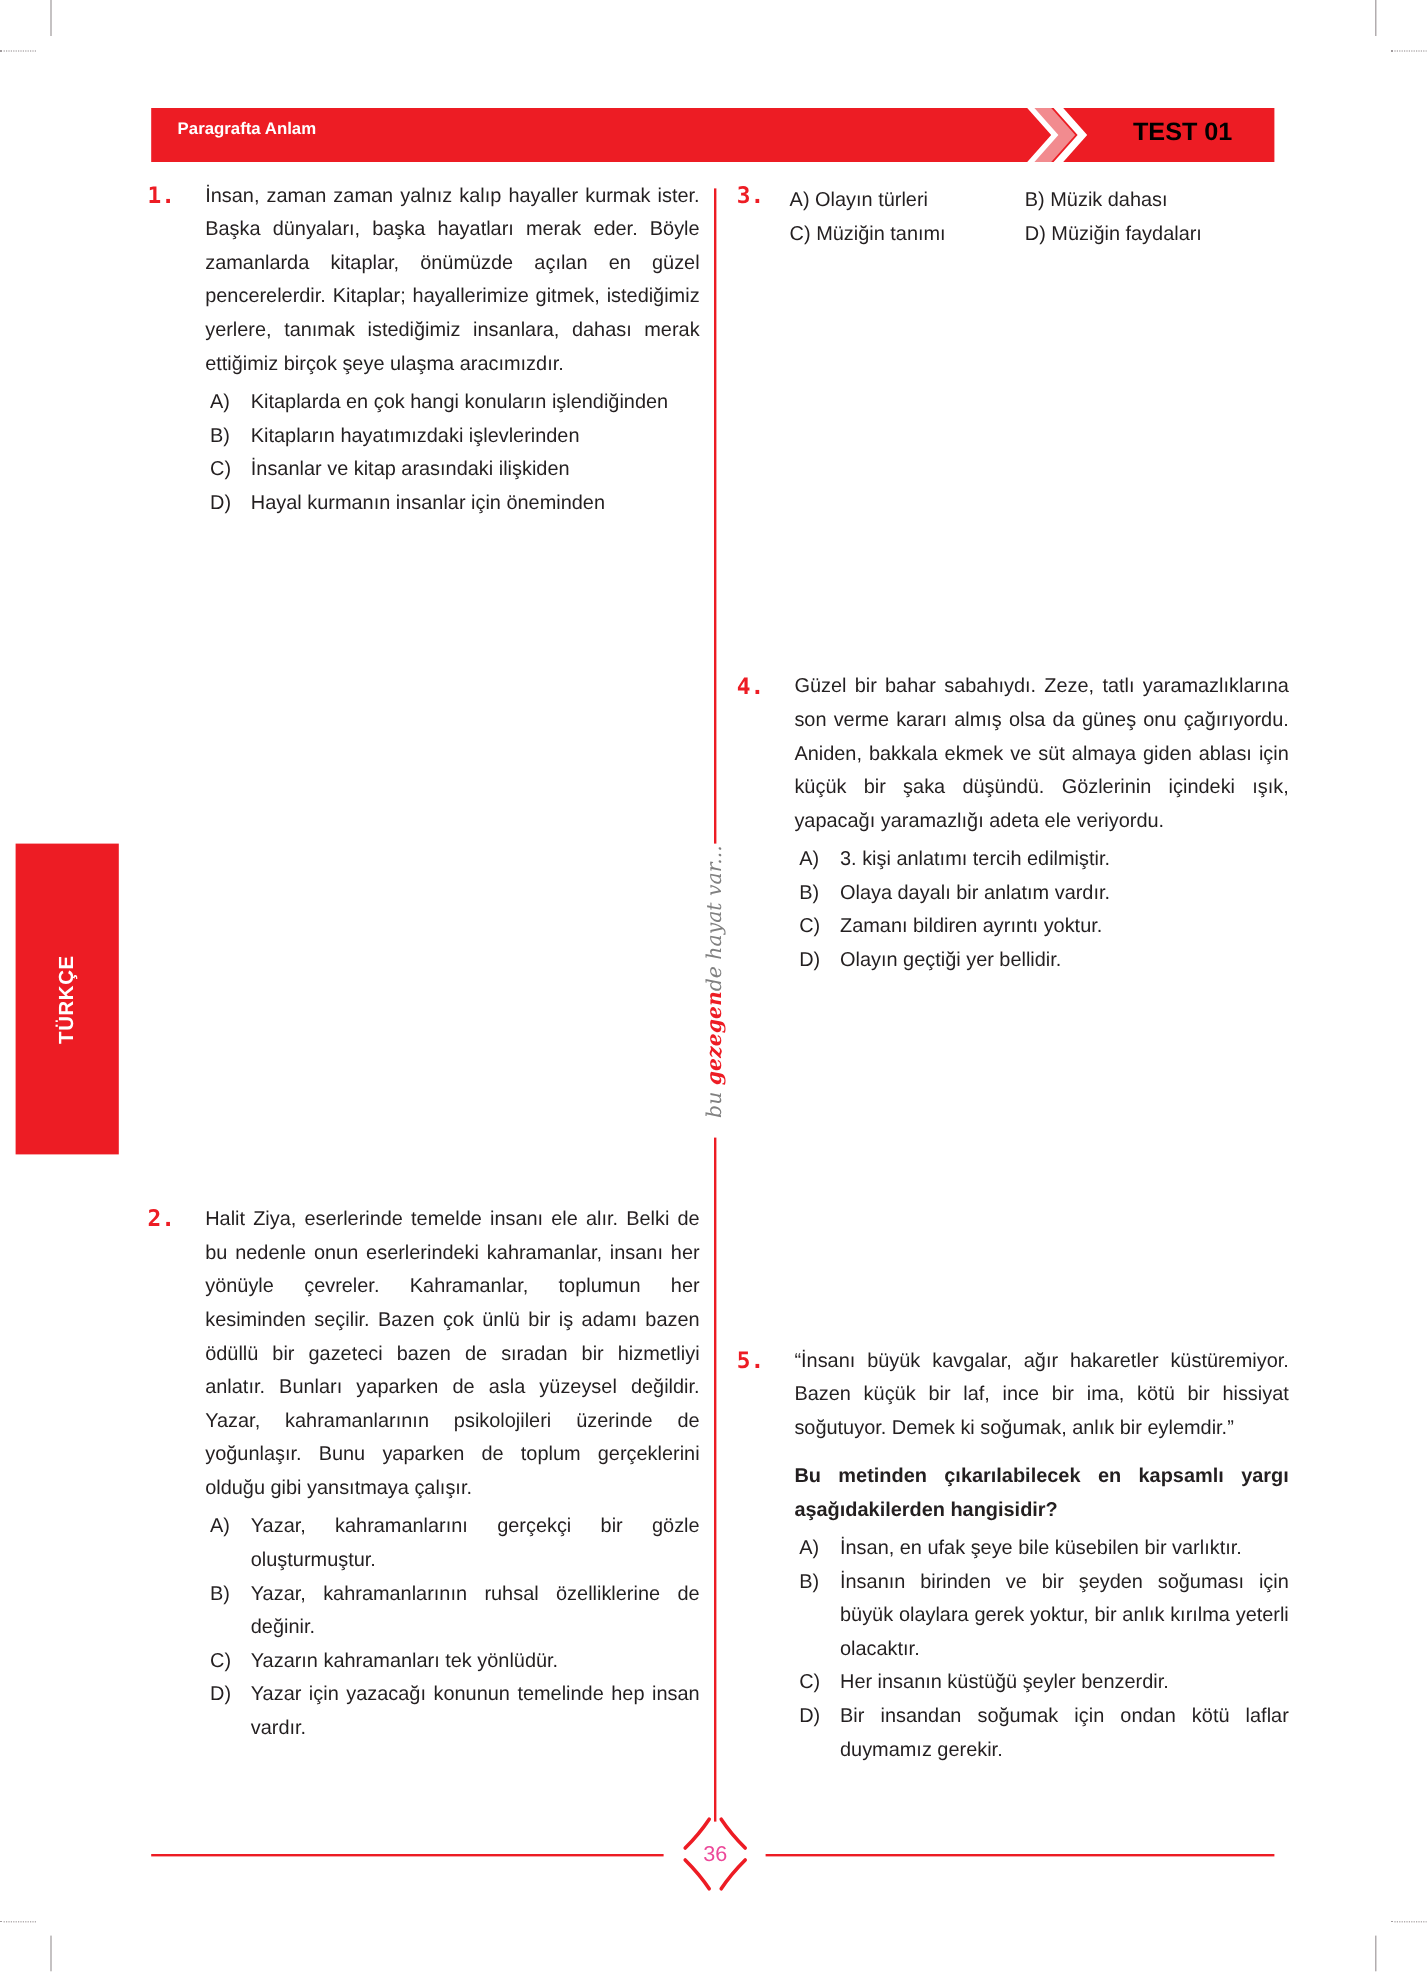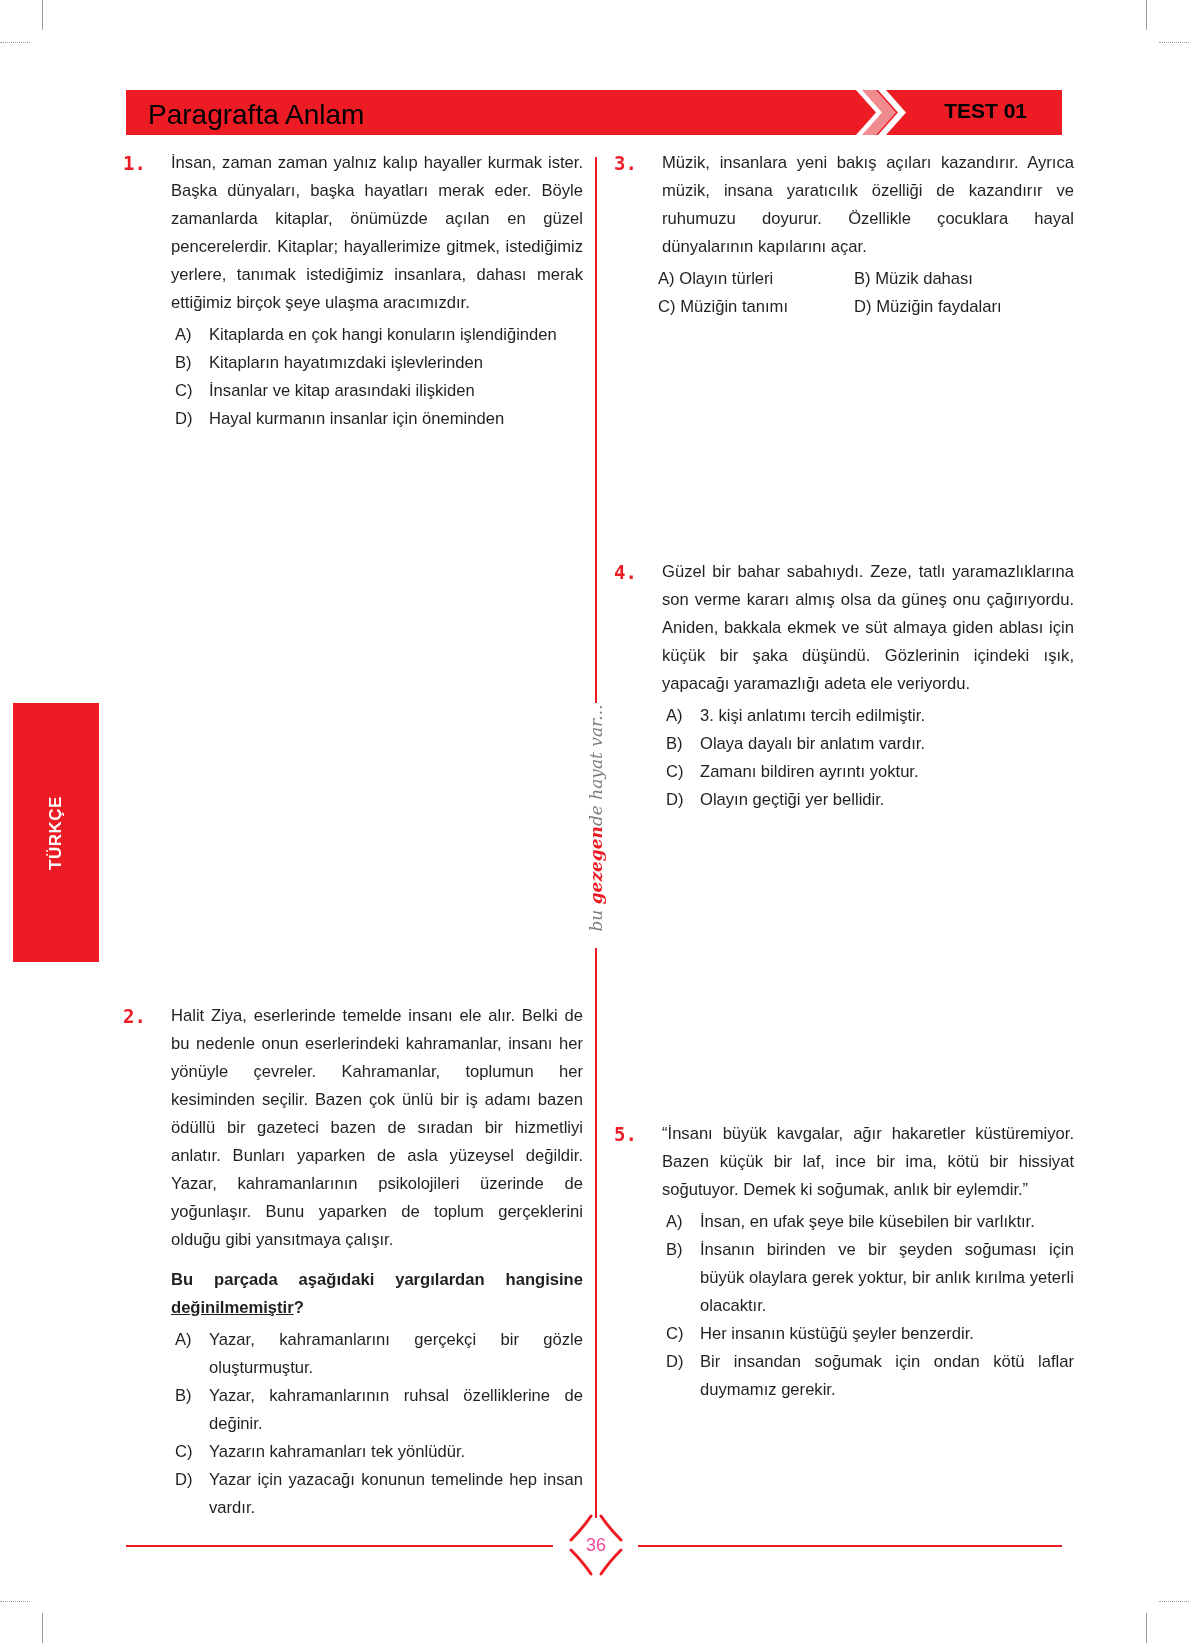--- a/index.html
+++ b/index.html
@@ -2,21 +2,21 @@
 <html><head>
 <meta charset="utf-8">
 <style>
   html, body { margin:0; padding:0; background:#fff; }
   body { width:1189px; height:1643px; position:relative; overflow:hidden;
          font-family:"Liberation Sans", sans-serif; color:#231f20; }
   .crop-v { position:absolute; width:1px; background:#a09a9c; height:30px; }
   .crop-h { position:absolute; height:1px; width:30px; border-top:1px dotted #a09a9c; }
 
   .header { position:absolute; left:126px; top:90px; width:936px; height:45px; background:#ed1c24; }
-  .header-title { position:absolute; left:22px; top:9px; color:#000000; font-weight:normal; font-size:28px; }
+  .header-title { position:absolute; left:22px; top:9px; color:#ffffff; font-weight:bold; font-size:14px; }
   .header-test { position:absolute; right:35px; top:9px; color:#000000; font-weight:bold; font-size:21px; }
   .header-arrows { position:absolute; left:726px; top:0; width:70px; height:45px; }
 
   .side-tab { position:absolute; left:13px; top:703px; width:86px; height:259px; background:#ed1c24; }
   .side-tab span { position:absolute; left:50%; top:50%; transform:translate(-50%,-50%) rotate(-90deg);
                    color:#fff; font-weight:bold; font-size:17px; white-space:nowrap; letter-spacing:0.5px; }
 
   .divider { position:absolute; left:595px; width:1.5px; background:#ed1c24; }
   .slogan { position:absolute; left:596px; top:818px; transform:translate(-50%,-50%) rotate(-90deg);
             font-family:"DejaVu Serif", serif; font-style:italic; font-size:17px; color:#808080;
@@ -91,21 +91,20 @@
     <div class="opt">
         <span class="lbl">D)</span>
         <span class="txt">Hayal kurmanın insanlar için öneminden</span>
       </div>
   </div>
 </div>
 
 <div class="q" style="left:171px;top:1002px;">
   <span class="num">2.</span>
   <p>Halit Ziya, eserlerinde temelde insanı ele alır. Belki de bu nedenle onun eserlerindeki kahramanlar, insanı her yönüyle çevreler. Kahramanlar, toplumun her kesiminden seçilir. Bazen çok ünlü bir iş adamı bazen ödüllü bir gazeteci bazen de sıradan bir hizmetliyi anlatır. Bunları yaparken de asla yüzeysel değildir. Yazar, kahramanlarının psikolojileri üzerinde de yoğunlaşır. Bunu yaparken de toplum gerçeklerini olduğu gibi yansıtmaya çalışır.</p>
-  <p class="stem"><span>Bu parçada aşağıdaki yargılardan hangisine </span><u>değinilmemiştir</u><span>?</span></p>
   <div class="opts">
     <div class="opt">
         <span class="lbl">A)</span>
         <span class="txt">Yazar, kahramanlarını gerçekçi bir gözle oluşturmuştur.</span>
       </div>
     <div class="opt">
         <span class="lbl">B)</span>
         <span class="txt">Yazar, kahramanlarının ruhsal özelliklerine de değinir.</span>
       </div>
     <div class="opt">
@@ -114,21 +113,20 @@
       </div>
     <div class="opt">
         <span class="lbl">D)</span>
         <span class="txt">Yazar için yazacağı konunun temelinde hep insan vardır.</span>
       </div>
   </div>
 </div>
 
 <div class="q" style="left:662px;top:149px;">
   <span class="num">3.</span>
-  <p>Müzik, insanlara yeni bakış açıları kazandırır. Ayrıca müzik, insana yaratıcılık özelliği de kazandırır ve ruhumuzu doyurur. Özellikle çocuklara hayal dünyalarının kapılarını açar.</p>
   <div class="grid-opts">
     <div class="opt"><span>A)</span>&nbsp;<span>Olayın türleri</span></div>
     <div class="opt"><span>B)</span>&nbsp;<span>Müzik dahası</span></div>
     <div class="opt"><span>C)</span>&nbsp;<span>Müziğin tanımı</span></div>
     <div class="opt"><span>D)</span>&nbsp;<span>Müziğin faydaları</span></div>
   </div>
 </div>
 
 <div class="q" style="left:662px;top:558px;">
   <span class="num">4.</span>
@@ -149,20 +147,21 @@
     <div class="opt">
         <span class="lbl">D)</span>
         <span class="txt">Olayın geçtiği yer bellidir.</span>
       </div>
   </div>
 </div>
 
 <div class="q" style="left:662px;top:1120px;">
   <span class="num">5.</span>
   <p>“İnsanı büyük kavgalar, ağır hakaretler küstüremiyor. Bazen küçük bir laf, ince bir ima, kötü bir hissiyat soğutuyor. Demek ki soğumak, anlık bir eylemdir.”</p>
+  <p class="stem">Bu metinden çıkarılabilecek en kapsamlı yargı aşağıdakilerden hangisidir?</p>
   <div class="opts">
     <div class="opt">
         <span class="lbl">A)</span>
         <span class="txt">İnsan, en ufak şeye bile küsebilen bir varlıktır.</span>
       </div>
     <div class="opt">
         <span class="lbl">B)</span>
         <span class="txt">İnsanın birinden ve bir şeyden soğuması için büyük olaylara gerek yoktur, bir anlık kırılma yeterli olacaktır.</span>
       </div>
     <div class="opt">

